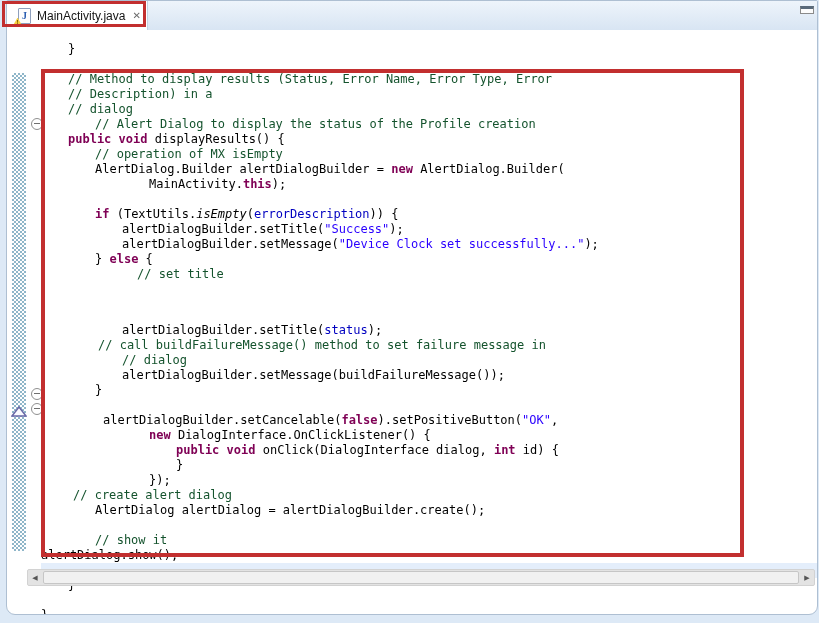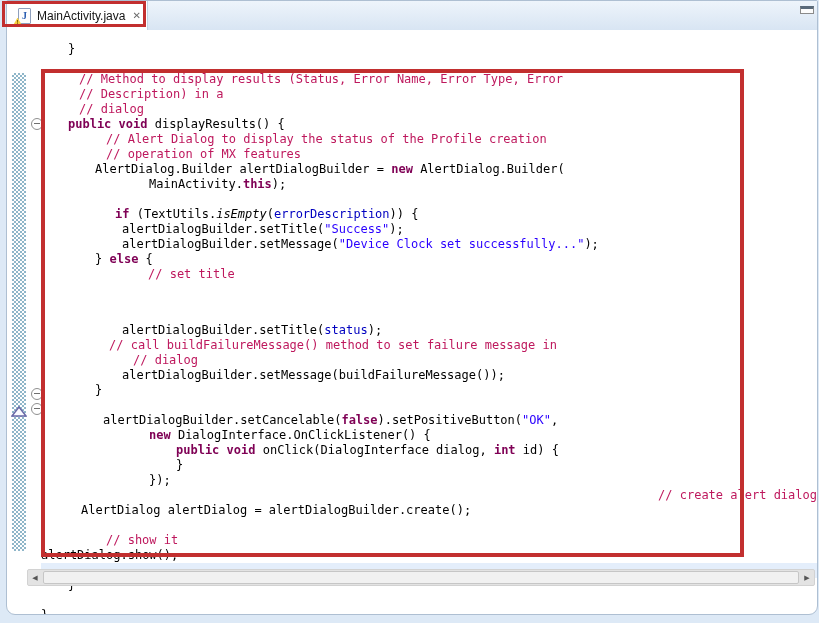--- a/index.html
+++ b/index.html
@@ -56,21 +56,21 @@
   .fold::after{content:"";position:absolute;left:2px;right:2px;top:4px;height:1px;background:#707070;}
   .tri-marker{position:absolute;left:4px;width:16px;height:11px;}
   
   #code{position:absolute;left:34px;top:0;right:0;padding-top:12px;}
   .line{
     height:15px;line-height:15px;white-space:pre;
     font-family:"DejaVu Sans Mono", monospace;font-size:12px;color:#000;
   }
   .line.hl{background:#e4eefb;}
   .kw{color:#7F0055;font-weight:bold;}
-  .cm{color:#be185d;margin-left:11px;}
+  .cm{color:#14532d;}
   .st{color:#2A00FF;}
   .fd{color:#0000C0;}
   .it{font-style:italic;}
   
   .hscroll{
     position:absolute;left:20px;right:2px;top:568px;height:17px;
     background:#e3e3e3;border:1px solid #d2d2d2;border-radius:2px;box-sizing:border-box;
     display:flex;align-items:center;
   }
   .arr{flex:0 0 14px;text-align:center;font-size:7px;color:#555;line-height:15px;cursor:pointer;}
@@ -106,44 +106,44 @@
         <div class="tri-marker" style="top: 373px;"><svg width="16" height="11" viewBox="0 0 16 11">
             <polygon points="8,1 15,10 1,10" fill="#fbfbff" stroke="#6a6aa8" stroke-width="1.5"></polygon>
           </svg></div>
       </div>
     <div id="code">
         <div class="line" style="padding-left: 27px;"><span class="t">}</span></div>
         <div class="line" style="padding-left: 0px;"></div>
         <div class="line" style="padding-left: 27px;"><span class="cm">// Method to display results (Status, Error Name, Error Type, Error</span></div>
         <div class="line" style="padding-left: 27px;"><span class="cm">// Description) in a</span></div>
         <div class="line" style="padding-left: 27px;"><span class="cm">// dialog</span></div>
+        <div class="line" style="padding-left: 54px;"><span class="cm">// Alert Dialog to display the status of the Profile creation</span></div>
         <div class="line" style="padding-left: 27px;"><span class="kw">public</span><span class="t"> </span><span class="kw">void</span><span class="t"> displayResults() {</span></div>
-        <div class="line" style="padding-left: 54px;"><span class="cm">// Alert Dialog to display the status of the Profile creation</span></div>
-        <div class="line" style="padding-left: 54px;"><span class="cm">// operation of MX features</span></div>
+        <div class="line" style="padding-left: 54px;"><span class="cm">// operation of MX isEmpty</span></div>
         <div class="line" style="padding-left: 54px;"><span class="t">AlertDialog.Builder alertDialogBuilder = </span><span class="kw">new</span><span class="t"> AlertDialog.Builder(</span></div>
         <div class="line" style="padding-left: 108px;"><span class="t">MainActivity.</span><span class="kw">this</span><span class="t">);</span></div>
         <div class="line" style="padding-left: 0px;"></div>
-        <div class="line" style="padding-left: 54px; margin-left: 20px;"><span class="kw">if</span><span class="t"> (TextUtils.</span><span class="it">isEmpty</span><span class="t">(</span><span class="fd">errorDescription</span><span class="t">)) {</span></div>
+        <div class="line" style="padding-left: 54px;"><span class="kw">if</span><span class="t"> (TextUtils.</span><span class="it">isEmpty</span><span class="t">(</span><span class="fd">errorDescription</span><span class="t">)) {</span></div>
         <div class="line" style="padding-left: 81px;"><span class="t">alertDialogBuilder.setTitle(</span><span class="st">"Success"</span><span class="t">);</span></div>
         <div class="line" style="padding-left: 81px;"><span class="t">alertDialogBuilder.setMessage(</span><span class="st">"Device Clock set successfully..."</span><span class="t">);</span></div>
         <div class="line" style="padding-left: 54px;"><span class="t">} </span><span class="kw">else</span><span class="t"> {</span></div>
         <div class="line" style="padding-left: 96px;"><span class="cm">// set title</span></div>
         <div class="line" style="padding-left: 81px; margin-top: 41px;"><span class="t">alertDialogBuilder.setTitle(</span><span class="fd">status</span><span class="t">);</span></div>
         <div class="line" style="padding-left: 57px;"><span class="cm">// call buildFailureMessage() method to set failure message in</span></div>
         <div class="line" style="padding-left: 81px;"><span class="cm">// dialog</span></div>
         <div class="line" style="padding-left: 81px;"><span class="t">alertDialogBuilder.setMessage(buildFailureMessage());</span></div>
         <div class="line" style="padding-left: 54px;"><span class="t">}</span></div>
         <div class="line" style="padding-left: 0px;"></div>
         <div class="line" style="padding-left: 62px;"><span class="t">alertDialogBuilder.setCancelable(</span><span class="kw">false</span><span class="t">).setPositiveButton(</span><span class="st">"OK"</span><span class="t">,</span></div>
         <div class="line" style="padding-left: 108px;"><span class="kw">new</span><span class="t"> DialogInterface.OnClickListener() {</span></div>
         <div class="line" style="padding-left: 135px;"><span class="kw">public</span><span class="t"> </span><span class="kw">void</span><span class="t"> onClick(DialogInterface dialog, </span><span class="kw">int</span><span class="t"> id) {</span></div>
         <div class="line" style="padding-left: 135px;"><span class="t">}</span></div>
         <div class="line" style="padding-left: 108px;"><span class="t">});</span></div>
-        <div class="line" style="padding-left: 52px; text-align: right;"><span class="cm">// create alert dialog</span></div>
-        <div class="line" style="padding-left: 40px;"><span class="t">AlertDialog alertDialog = alertDialogBuilder.create();</span></div>
+        <div class="line" style="padding-left: 32px;"><span class="cm">// create alert dialog</span></div>
+        <div class="line" style="padding-left: 54px;"><span class="t">AlertDialog alertDialog = alertDialogBuilder.create();</span></div>
         <div class="line" style="padding-left: 0px;"></div>
         <div class="line" style="padding-left: 54px;"><span class="cm">// show it</span></div>
         <div class="line" style=""><span class="t">alertDialog.show();</span></div>
         <div class="line hl" style="padding-left: 0px;"></div>
         <div class="line" style="padding-left: 27px;"><span class="t">}</span></div>
         <div class="line" style="padding-left: 0px;"></div>
         <div class="line" style="padding-left: 0px;"><span class="t">}</span></div>
       </div>
   </div>
 

